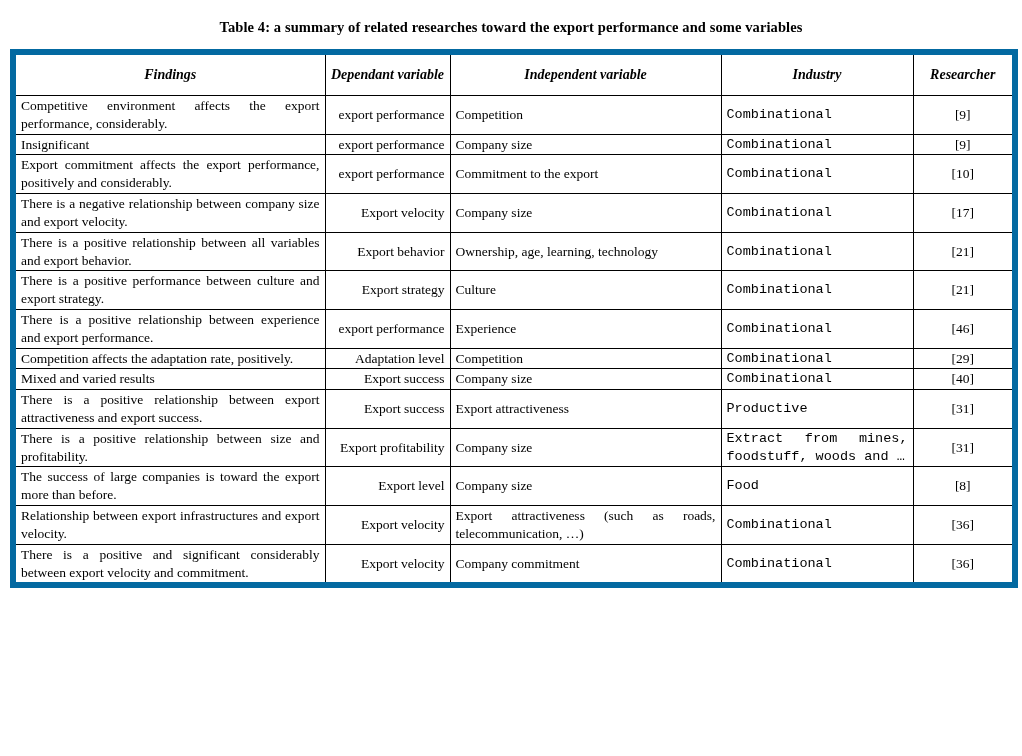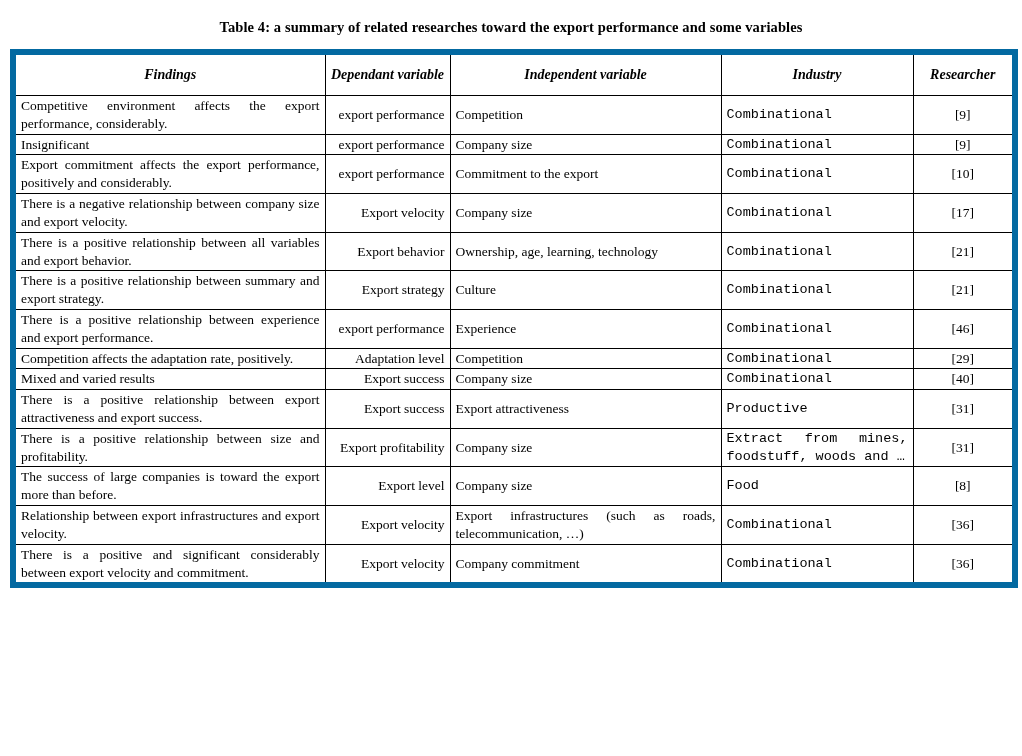--- a/index.html
+++ b/index.html
@@ -106,21 +106,21 @@
           <td class="col-researcher">[17]</td>
         </tr>
         <tr>
           <td class="col-findings">There is a positive relationship between all variables and export behavior.</td>
           <td class="col-dependant-variable">Export behavior</td>
           <td class="col-independent-variable">Ownership, age, learning, technology</td>
           <td class="col-industry">Combinational</td>
           <td class="col-researcher">[21]</td>
         </tr>
         <tr>
-          <td class="col-findings">There is a positive relationship between summary and export strategy.</td>
+          <td class="col-findings">There is a positive performance between culture and export strategy.</td>
           <td class="col-dependant-variable">Export strategy</td>
           <td class="col-independent-variable">Culture</td>
           <td class="col-industry">Combinational</td>
           <td class="col-researcher">[21]</td>
         </tr>
         <tr>
           <td class="col-findings">There is a positive relationship between experience and export performance.</td>
           <td class="col-dependant-variable">export performance</td>
           <td class="col-independent-variable">Experience</td>
           <td class="col-industry">Combinational</td>
@@ -157,21 +157,21 @@
         <tr>
           <td class="col-findings">The success of large companies is toward the export more than before.</td>
           <td class="col-dependant-variable">Export level</td>
           <td class="col-independent-variable">Company size</td>
           <td class="col-industry">Food</td>
           <td class="col-researcher">[8]</td>
         </tr>
         <tr>
           <td class="col-findings">Relationship between export infrastructures and export velocity.</td>
           <td class="col-dependant-variable">Export velocity</td>
-          <td class="col-independent-variable">Export infrastructures (such as roads, telecommunication, …)</td>
+          <td class="col-independent-variable">Export attractiveness (such as roads, telecommunication, …)</td>
           <td class="col-industry">Combinational</td>
           <td class="col-researcher">[36]</td>
         </tr>
         <tr>
           <td class="col-findings">There is a positive and significant considerably between export velocity and commitment.</td>
           <td class="col-dependant-variable">Export velocity</td>
           <td class="col-independent-variable">Company commitment</td>
           <td class="col-industry">Combinational</td>
           <td class="col-researcher">[36]</td>
         </tr>

